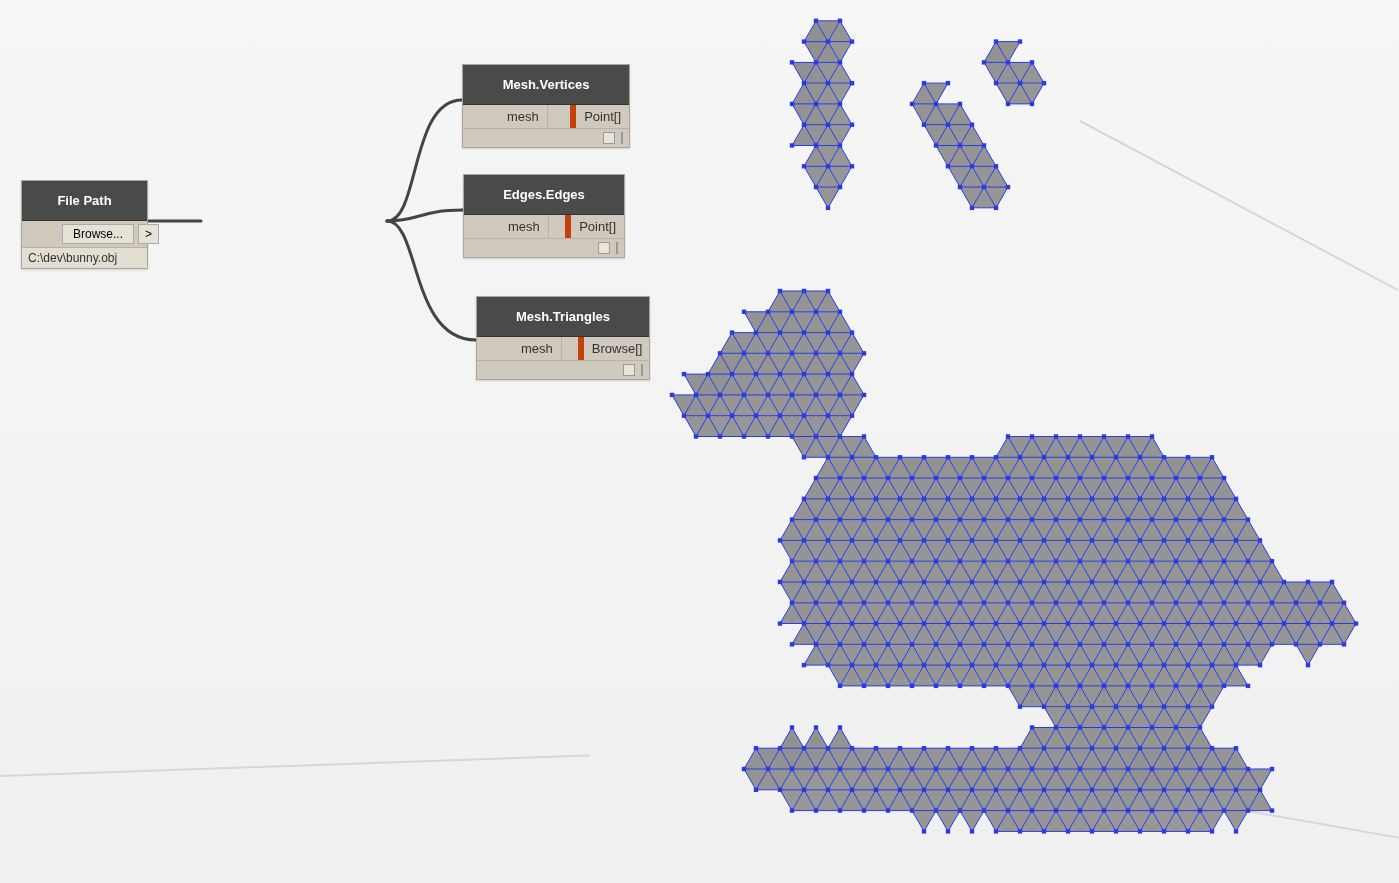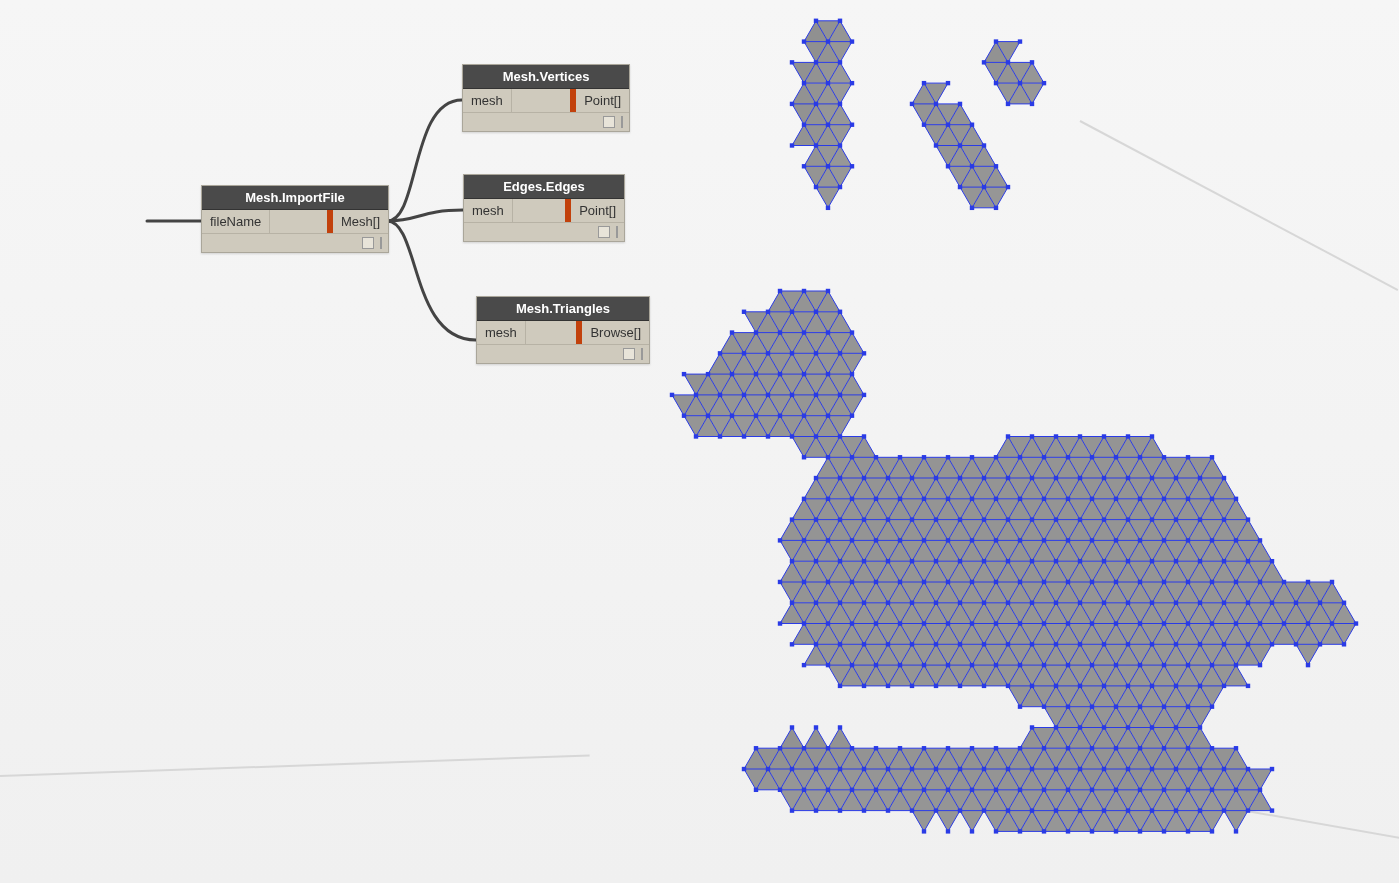--- a/index.html
+++ b/index.html
@@ -49,27 +49,28 @@
     background: #cfcabd;
     border: 1px solid #aaa69a;
     box-shadow: 0 1px 2px rgba(0,0,0,0.15);
     font-size: 13px;
   }
   .node-header {
     background: #4a4a4a;
     color: #fff;
     font-weight: 600;
     text-align: center;
-    padding: 4px 6px;
+    padding: 12px 6px;
     border-bottom: 1px solid #333;
     font-size: 13px;
   }
   .node-body {
     display: flex;
     flex-direction: column;
+    padding-left: 36px;
   }
   .node-row {
     display: flex;
     align-items: stretch;
     border-top: 1px solid #b7b2a5;
   }
   .node-row:first-child { border-top: none; }
 
   .port-in, .port-out, .port-mid {
     padding: 4px 8px;
@@ -168,35 +169,32 @@
 
   <path d="M 147 221 C 170 221, 180 221, 201 221"></path>
 
   <path d="M 387 221 C 420 221, 410 100, 462 100"></path>
 
   <path d="M 387 221 C 420 221, 420 210, 463 210"></path>
 
   <path d="M 387 221 C 420 221, 410 340, 476 340"></path>
 </svg>
 
-
-<div class="node" style="left:201px; top:185px; width:186px;">
-  <div class="node-header">Mesh.ImportFile</div>
+<div class="node" style="left:21px; top:180px; width:125px;">
+  <div class="node-header">File Path</div>
   <div class="node-body">
-    <div class="node-row">
-      <div class="port-in">fileName</div>
-      <div class="port-mid"></div>
-      <div class="port-out">Mesh[]</div>
+    <div class="node-row" style="padding:3px 4px; align-items:center;">
+      <button class="fp-browse">Browse...</button>
+      <span style="flex:1"></span>
+      <button class="fp-caret">&gt;</button>
     </div>
   </div>
-  <div class="node-footer">
-    <div class="footer-box"></div>
-    <div class="footer-pipe"></div>
-  </div>
+  <div class="fp-path">C:\dev\bunny.obj</div>
 </div>
+
 
 <div class="node" style="left:462px; top:64px; width:166px;">
   <div class="node-header">Mesh.Vertices</div>
   <div class="node-body">
     <div class="node-row">
       <div class="port-in">mesh</div>
       <div class="port-mid"></div>
       <div class="port-out">Point[]</div>
     </div>
   </div>

